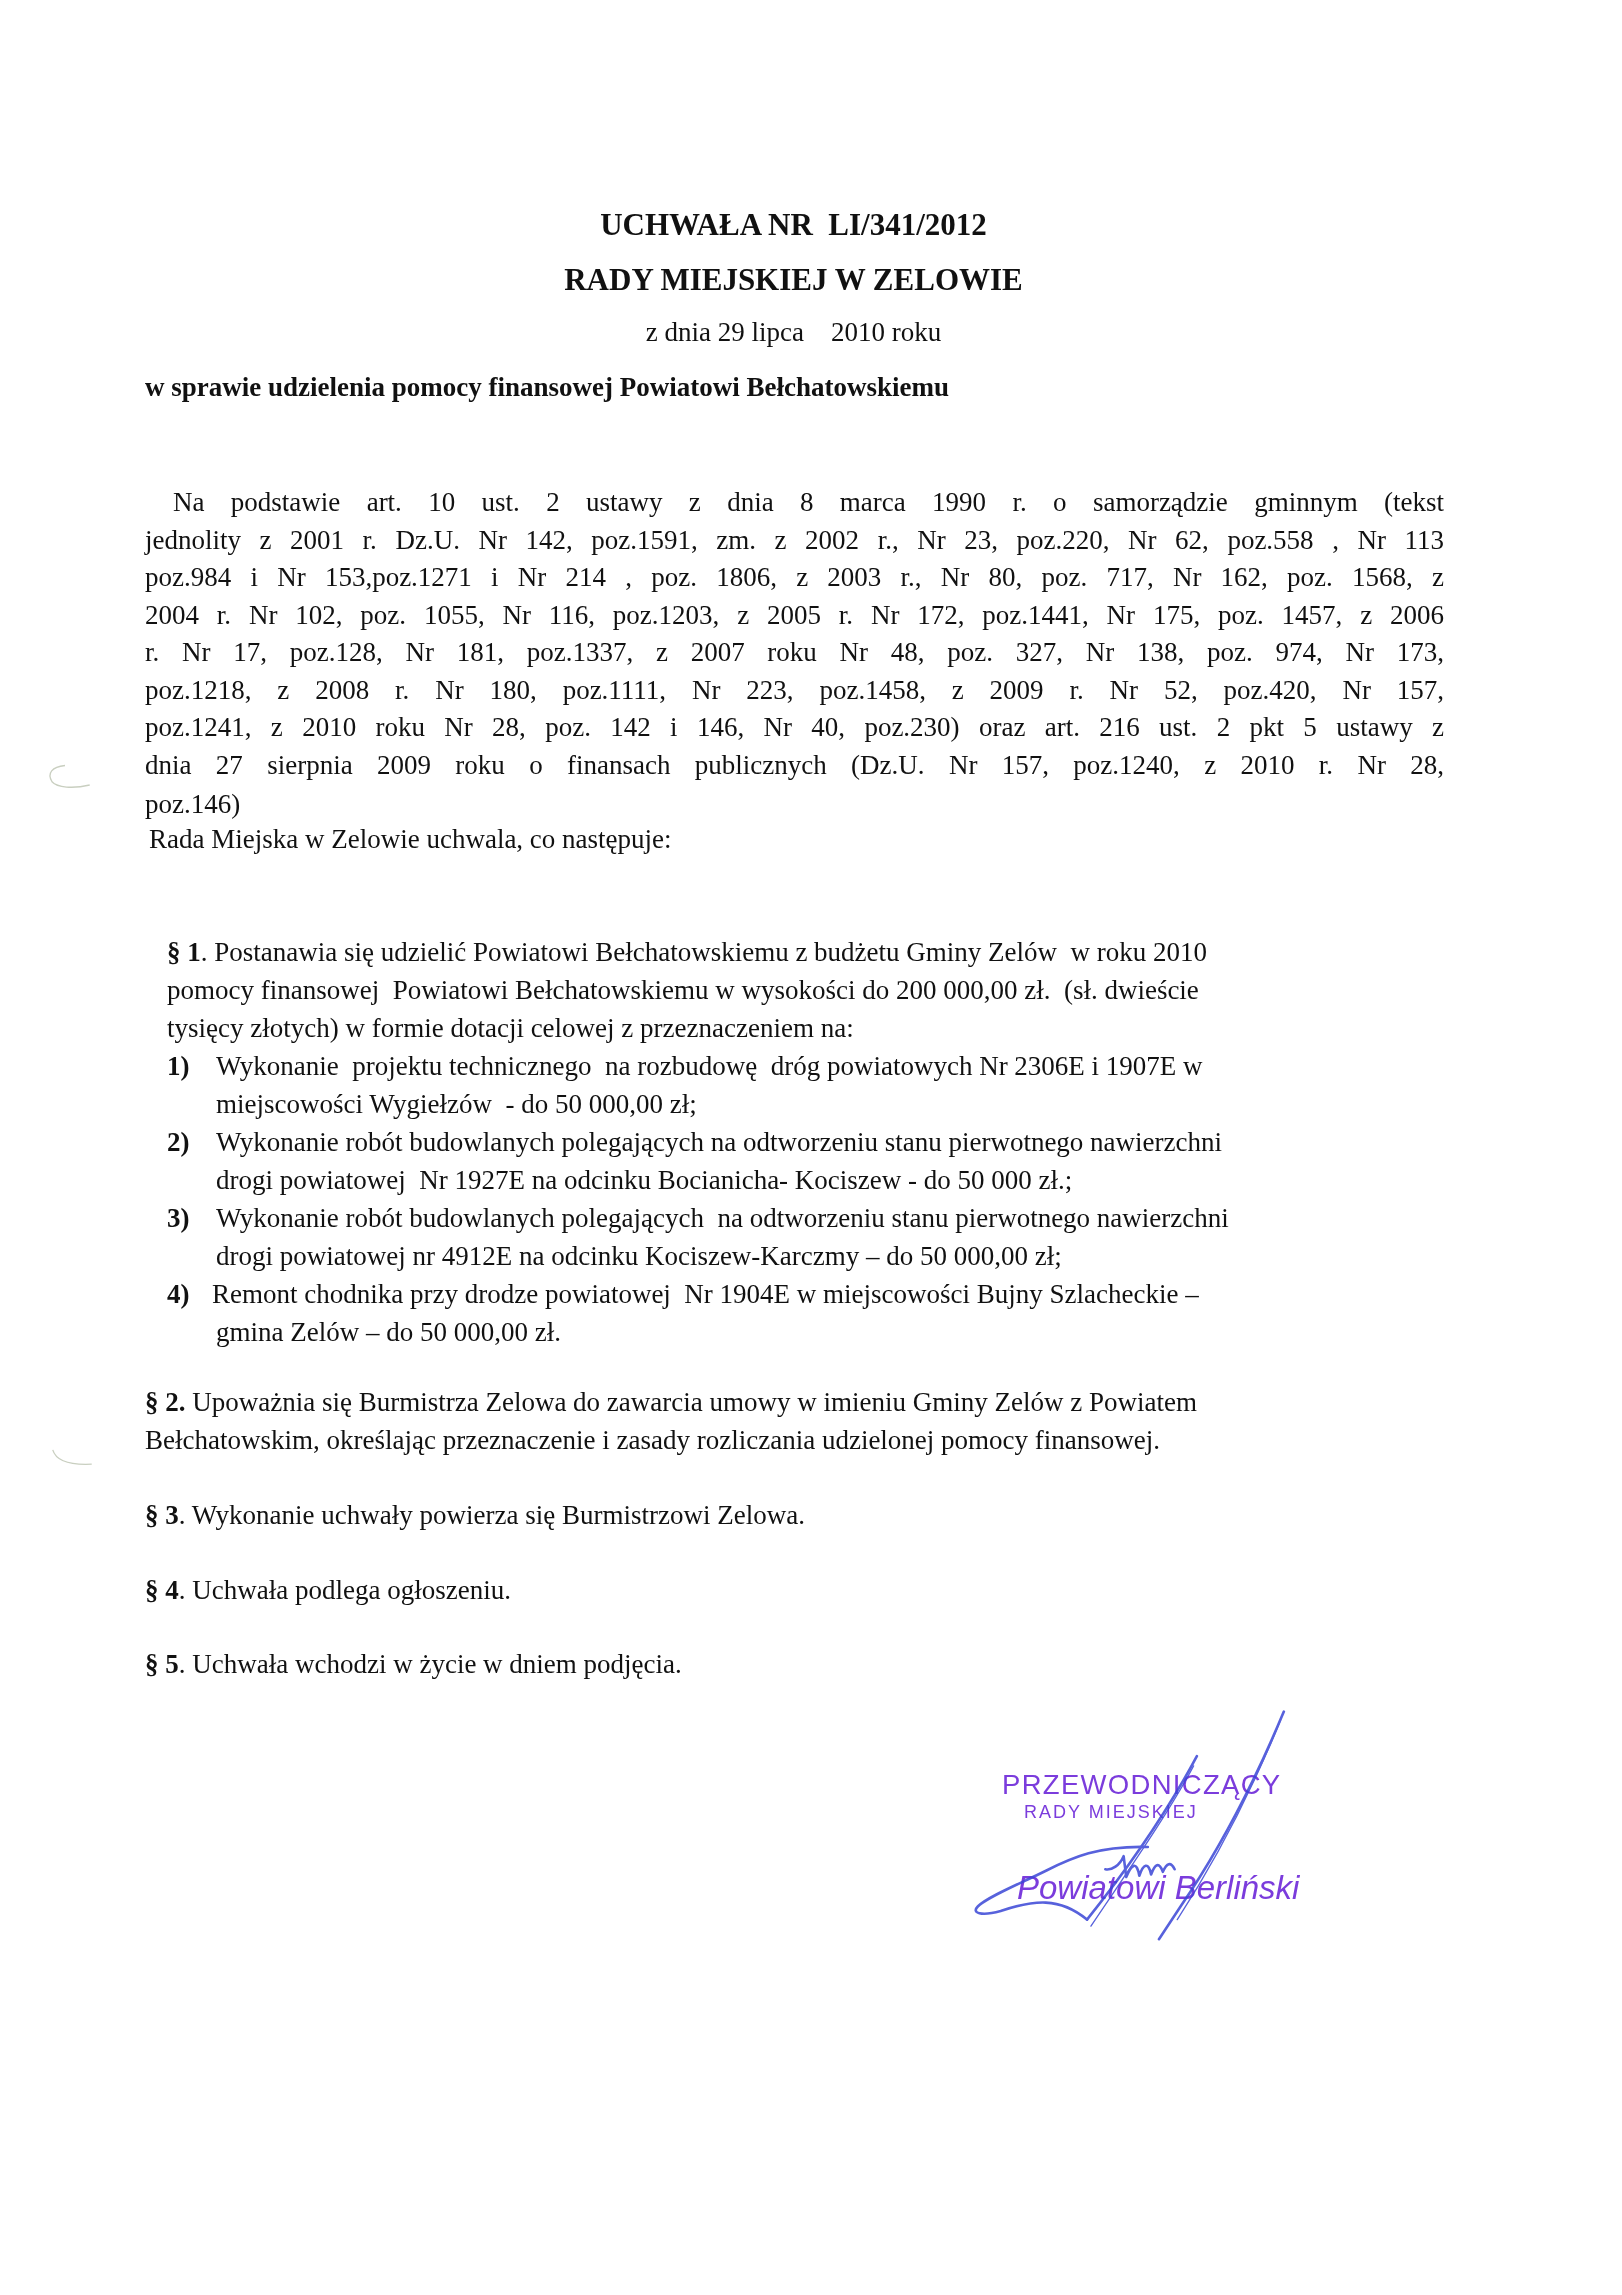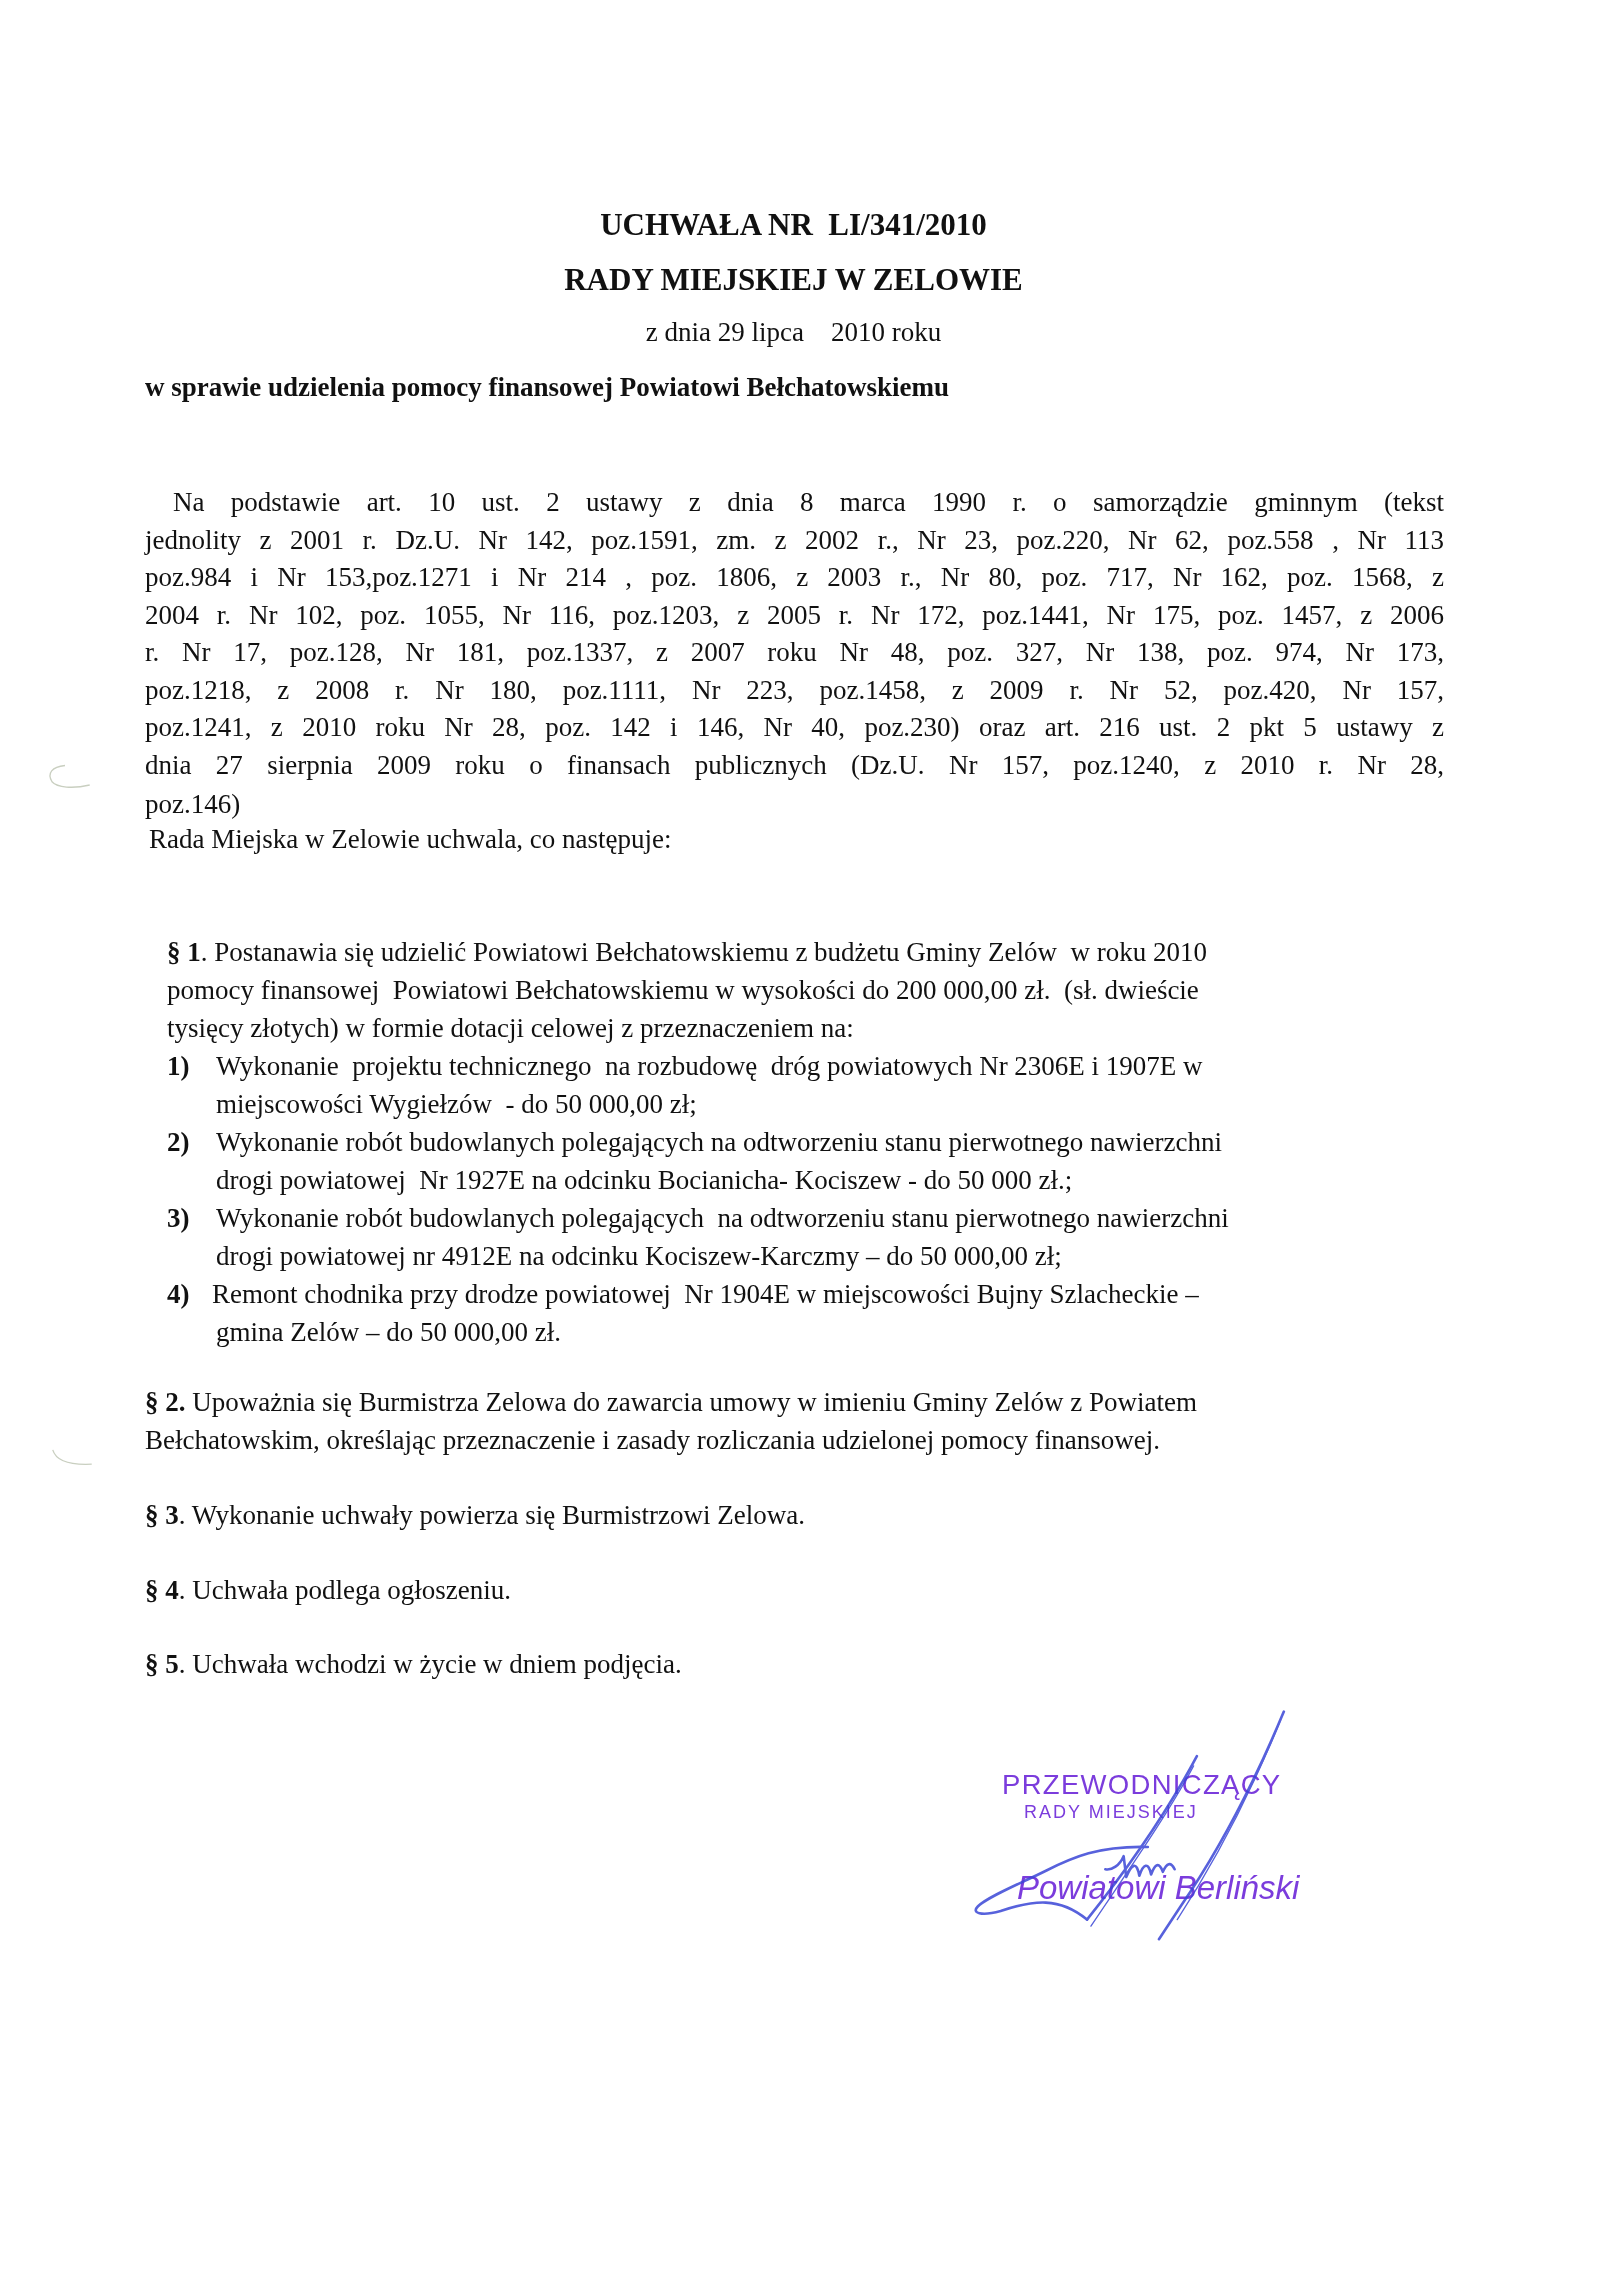--- a/index.html
+++ b/index.html
@@ -16,21 +16,21 @@
            color: #6d28d9; white-space: pre; line-height: 1; opacity: 0.9; }
   .stamp-name { font-style: italic; }
   svg.sig { position: absolute; left: 0; top: 0; width: 1622px; height: 2295px; pointer-events: none; }
   .binder { position: absolute; }
 </style>
 </head>
 <body>
 
 <div class="page">
 
-  <div class="line center bold title" style="top:209px;">UCHWAŁA NR  LI/341/2010</div>
+  <div class="line center bold title" style="top:209px;">UCHWAŁA NR  LI/341/2012</div>
   <div class="line center bold title" style="top:264px;">RADY MIEJSKIEJ W ZELOWIE</div>
   <div class="line center" style="top:319px;">z dnia 29 lipca    2010 roku</div>
   <div class="line bold" style="top:374px; left:145px;">w sprawie udzielenia pomocy finansowej Powiatowi Bełchatowskiemu</div>
 
   <div>
     <div class="line just" style="top:489px; left:145px; width:1299px; text-indent:28px;">Na   podstawie art. 10 ust. 2 ustawy z dnia 8 marca 1990 r. o samorządzie gminnym (tekst</div>
     <div class="line just" style="top:527px; left:145px; width:1299px;">jednolity z 2001 r. Dz.U. Nr 142, poz.1591, zm. z 2002 r., Nr 23, poz.220, Nr 62, poz.558 , Nr 113</div>
     <div class="line just" style="top:564px; left:145px; width:1299px;">poz.984 i Nr 153,poz.1271 i Nr 214 , poz. 1806, z 2003 r., Nr 80, poz. 717, Nr 162, poz. 1568, z</div>
     <div class="line just" style="top:602px; left:145px; width:1299px;">2004 r. Nr 102, poz. 1055, Nr 116, poz.1203, z 2005 r. Nr 172, poz.1441, Nr 175, poz. 1457, z 2006</div>
     <div class="line just" style="top:639px; left:145px; width:1299px;">r. Nr 17, poz.128, Nr 181, poz.1337, z 2007 roku Nr 48, poz. 327, Nr 138, poz. 974, Nr 173,</div>

